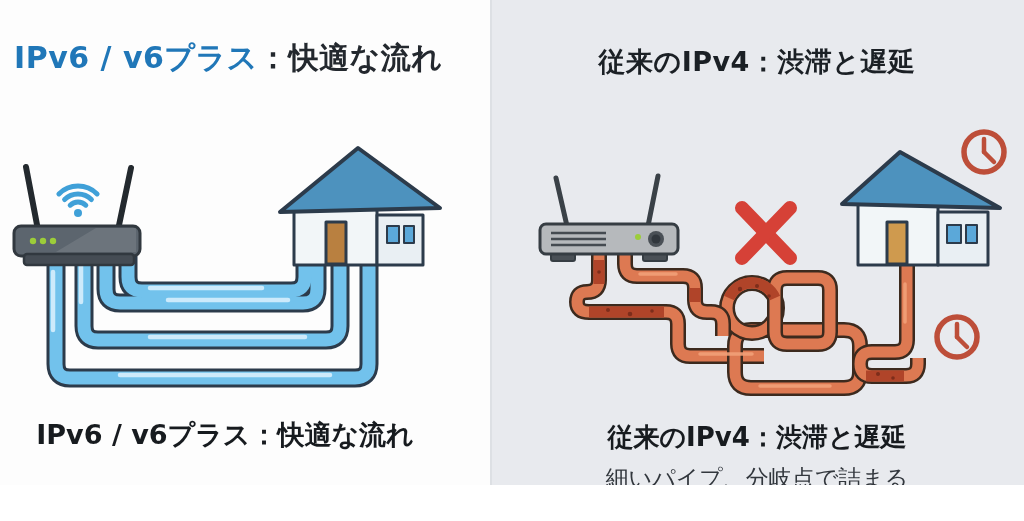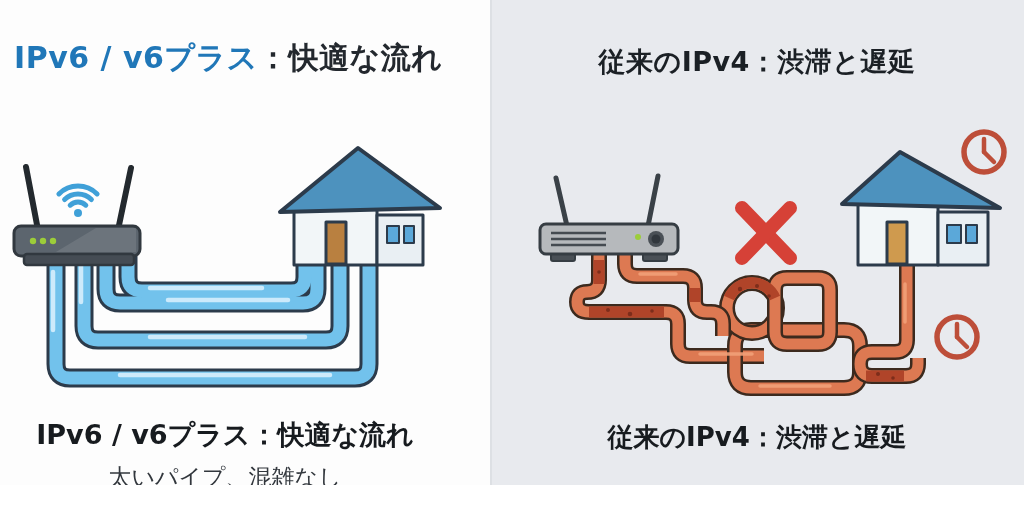--- a/index.html
+++ b/index.html
@@ -183,20 +183,20 @@
       <path d="M957,337 L967,347" stroke-width="4.5"></path>
     </g>
   </svg>
 
   <h1 class="title-left"><span class="hl">IPv6 / v6プラス</span><span>：快適な流れ</span></h1>
 
   <h1 class="title-right">従来のIPv4：渋滞と遅延</h1>
 
   <div class="caption cap-left">
     <div class="cap-h">IPv6 / v6プラス：快適な流れ</div>
-    <div class="cap-s">太いパイプ、混雑なし</div>
   </div>
 
   <div class="caption cap-right">
     <div class="cap-h">従来のIPv4：渋滞と遅延</div>
+    <div class="cap-s">細いパイプ、分岐点で詰まる</div>
   </div>
 
 </div>
 
 </body></html>

